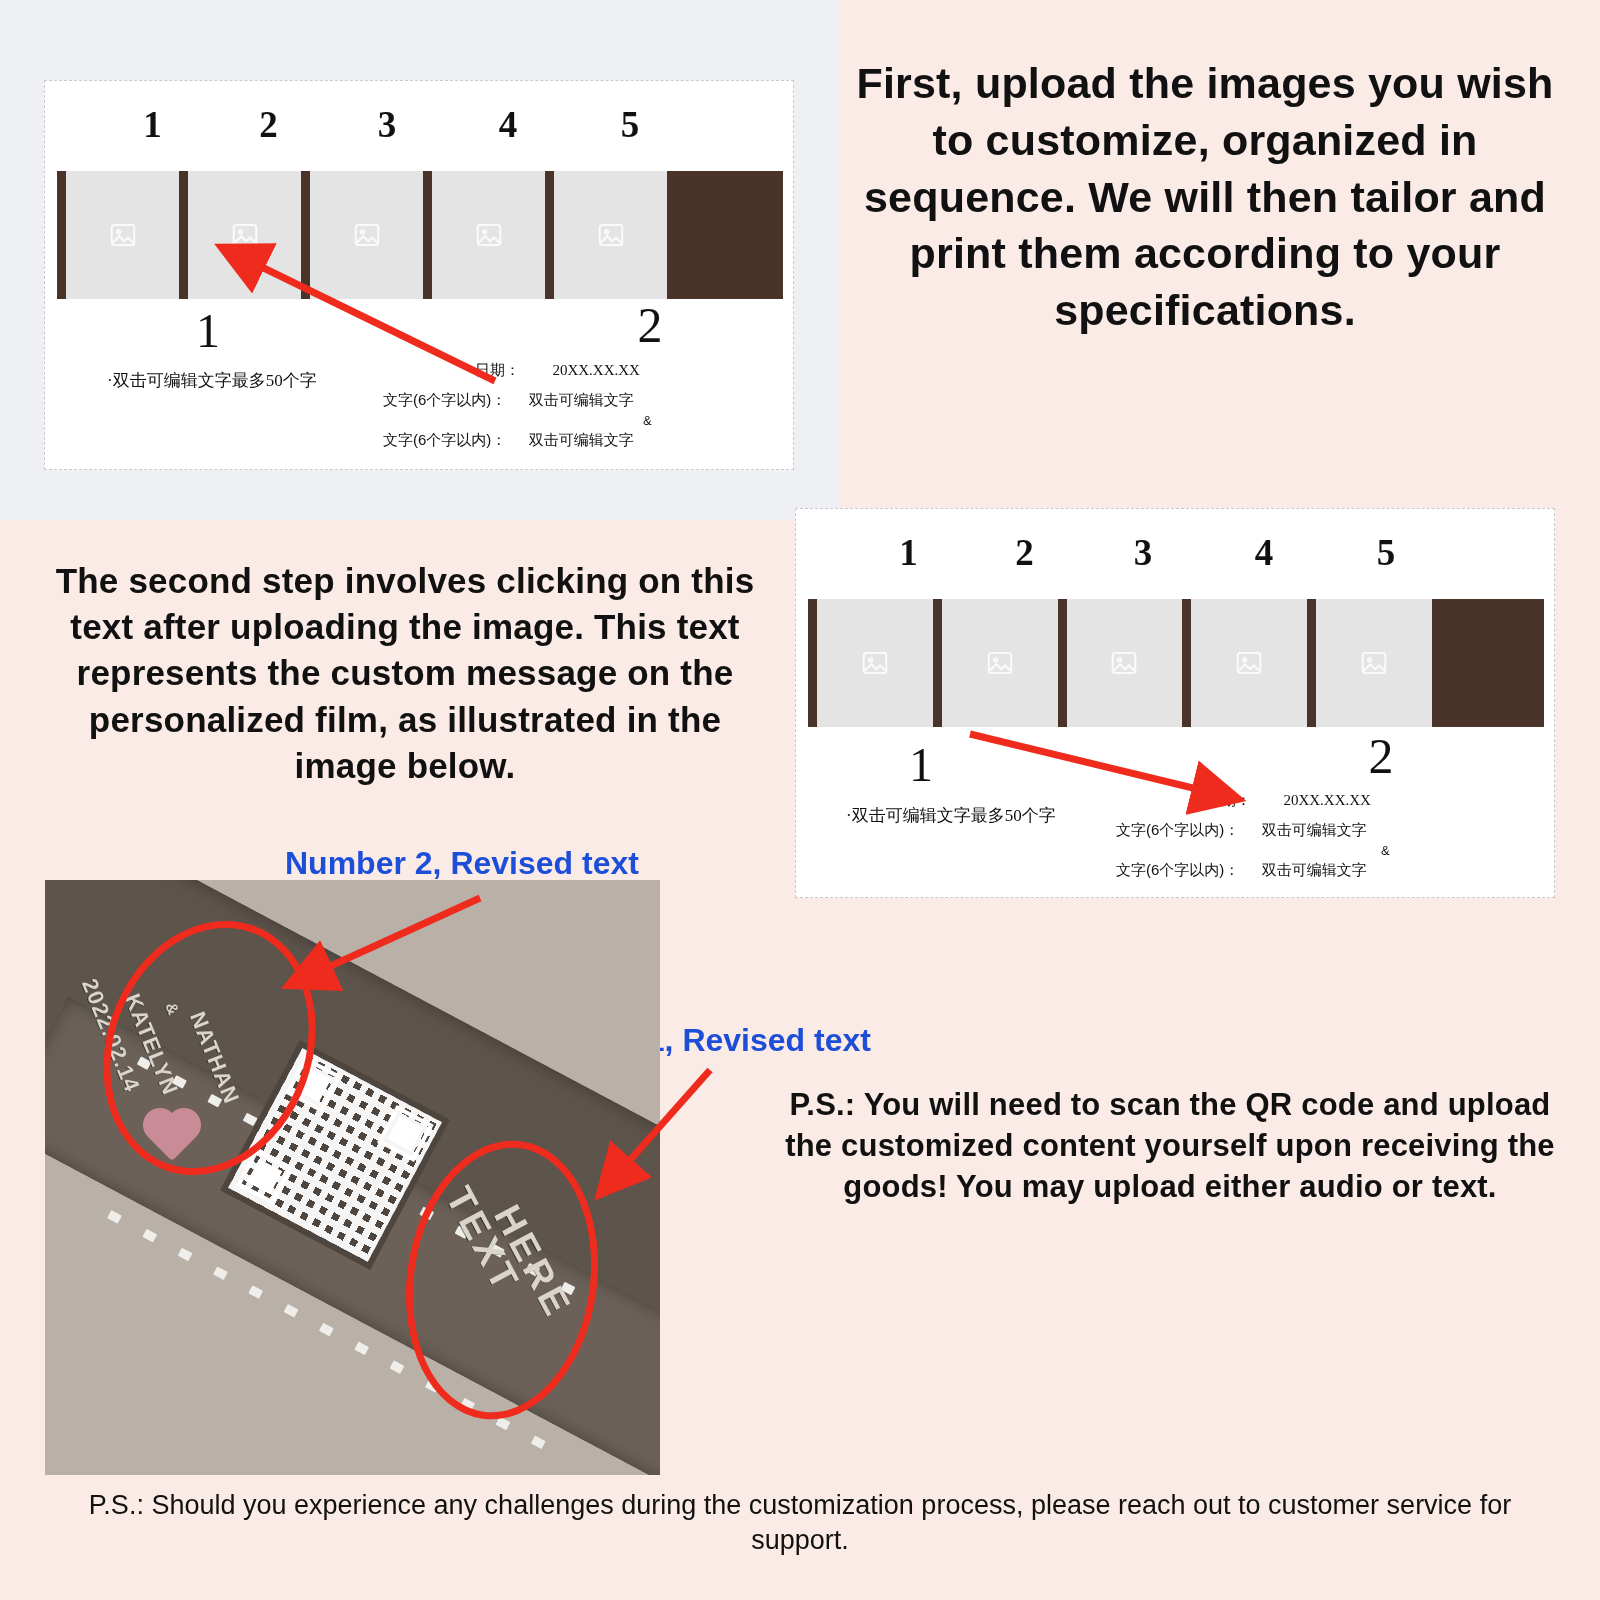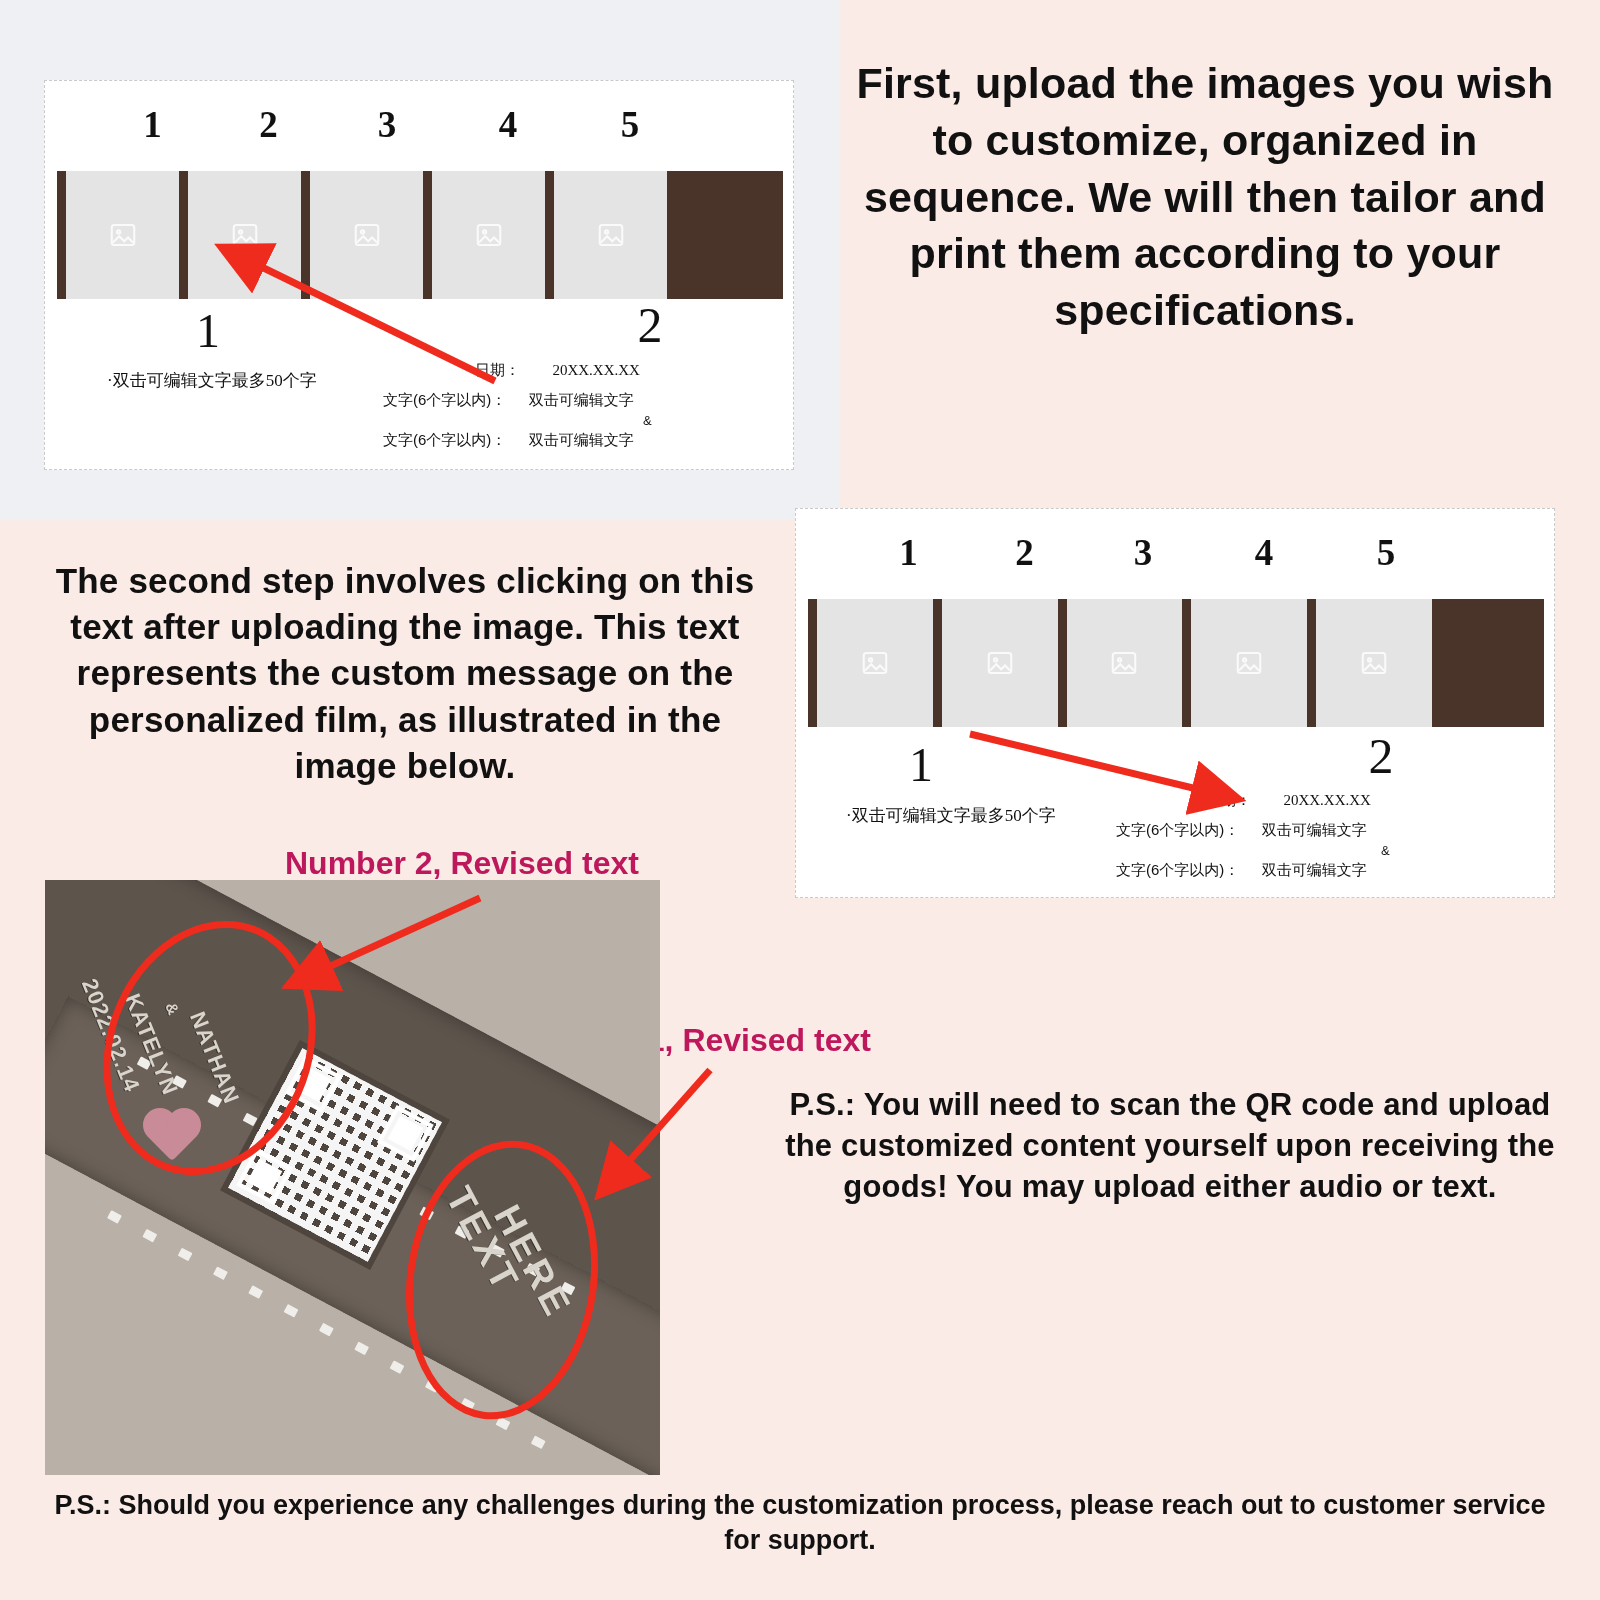--- a/index.html
+++ b/index.html
@@ -136,29 +136,29 @@
   .heart::after { left: 17px; top: 0; }
 
   .ellipse {
     position: absolute;
     border: 7px solid #ef2b1d;
     border-radius: 50%;
   }
 
   .callout {
     font-weight: bold;
-    color: #be185d;
+    color: #1d4ed8;
     white-space: nowrap;
   }
 
   .footer {
     position: absolute;
     left: 0; right: 0;
     text-align: center;
-    font-weight: bold;
+    font-weight: normal;
     color: #111;
     line-height: 1.3;
   }
 
   svg.arrow { position: absolute; overflow: visible; }
 </style>
 </head>
 <body>
 
 <div class="abs" style="left:0;top:0;width:840px;height:520px;background:#eef0f4;"></div>

